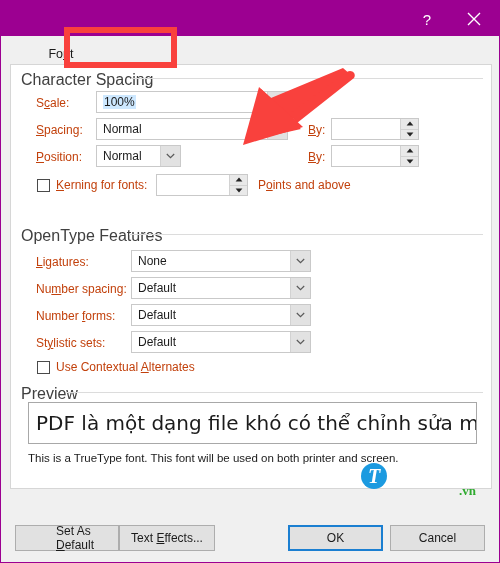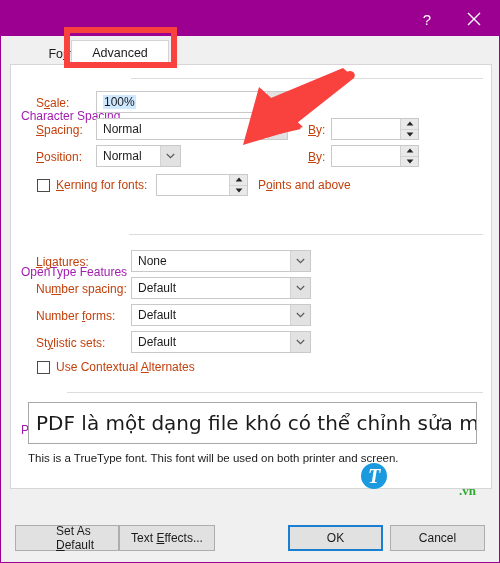--- a/index.html
+++ b/index.html
@@ -77,25 +77,24 @@
   .panel {
     position: absolute; left: 9px; top: 63px;
     width: 482px; height: 425px;
     box-sizing: border-box;
     background: #ffffff;
     border: 1px solid #d6d6d6;
   }
   
   .group-label {
     position: absolute;
-    font-size: 12px; color: #a21caf;
+    font-size: 16px; color: #404040;
     background: #ffffff;
     padding-right: 6px;
     white-space: nowrap;
-    margin-top: 38px;
   }
   .group-rule {
     position: absolute;
     height: 1px; background: #dcdcdc;
   }
   
   .fld-label {
     position: absolute;
     font-size: 12px; color: #c2410c;
     white-space: nowrap;
@@ -253,23 +252,20 @@
       <svg width="14" height="14" viewBox="0 0 14 14" aria-hidden="true">
         <path d="M1 1 L13 13 M13 1 L1 13" stroke="#ffffff" stroke-width="1.4" fill="none"></path>
       </svg>
     </div>
   </div>
 
   <div class="tabstrip">
     <div class="tab tab-font">
       <span>Fo<u>n</u>t</span>
     </div>
-    <div class="tab tab-advanced">
-      <span>Advanced</span>
-    </div>
   </div>
 
   <div class="panel">
 
     <div class="group-label" style="left:10px; top:6px;">Character Spacing</div>
     <div class="group-rule" style="left:120px; top:13px; width:352px;"></div>
 
     <div class="fld-label" style="left:25px; top:31px;">S<u>c</u>ale:</div>
     <div class="combo" style="left:85px; top:26px; width:192px;">
       <span class="val sel">100%</span>

